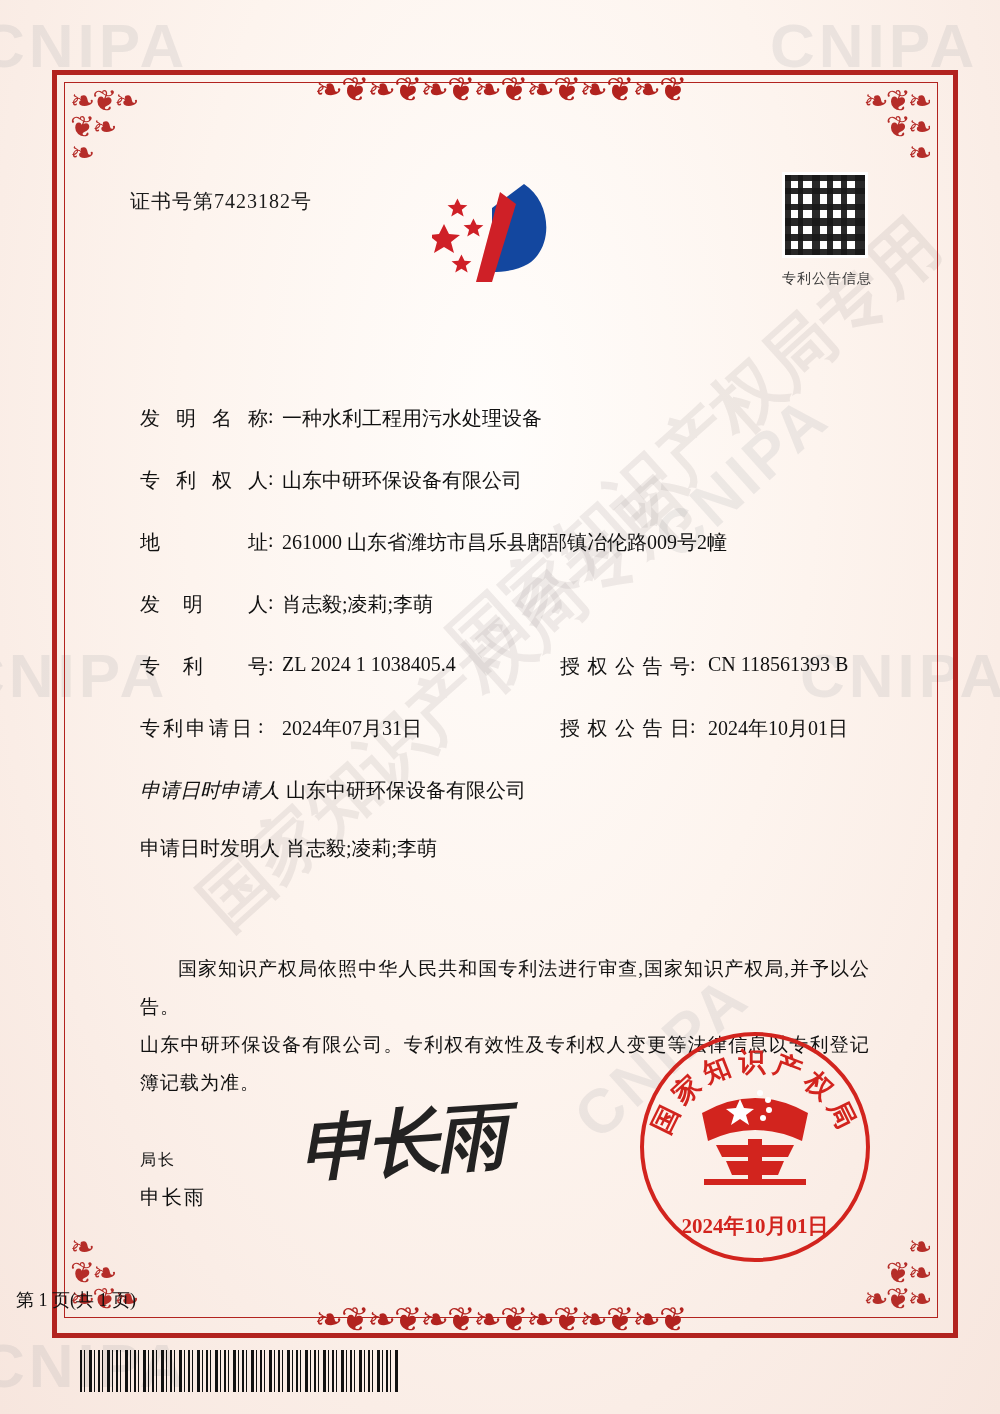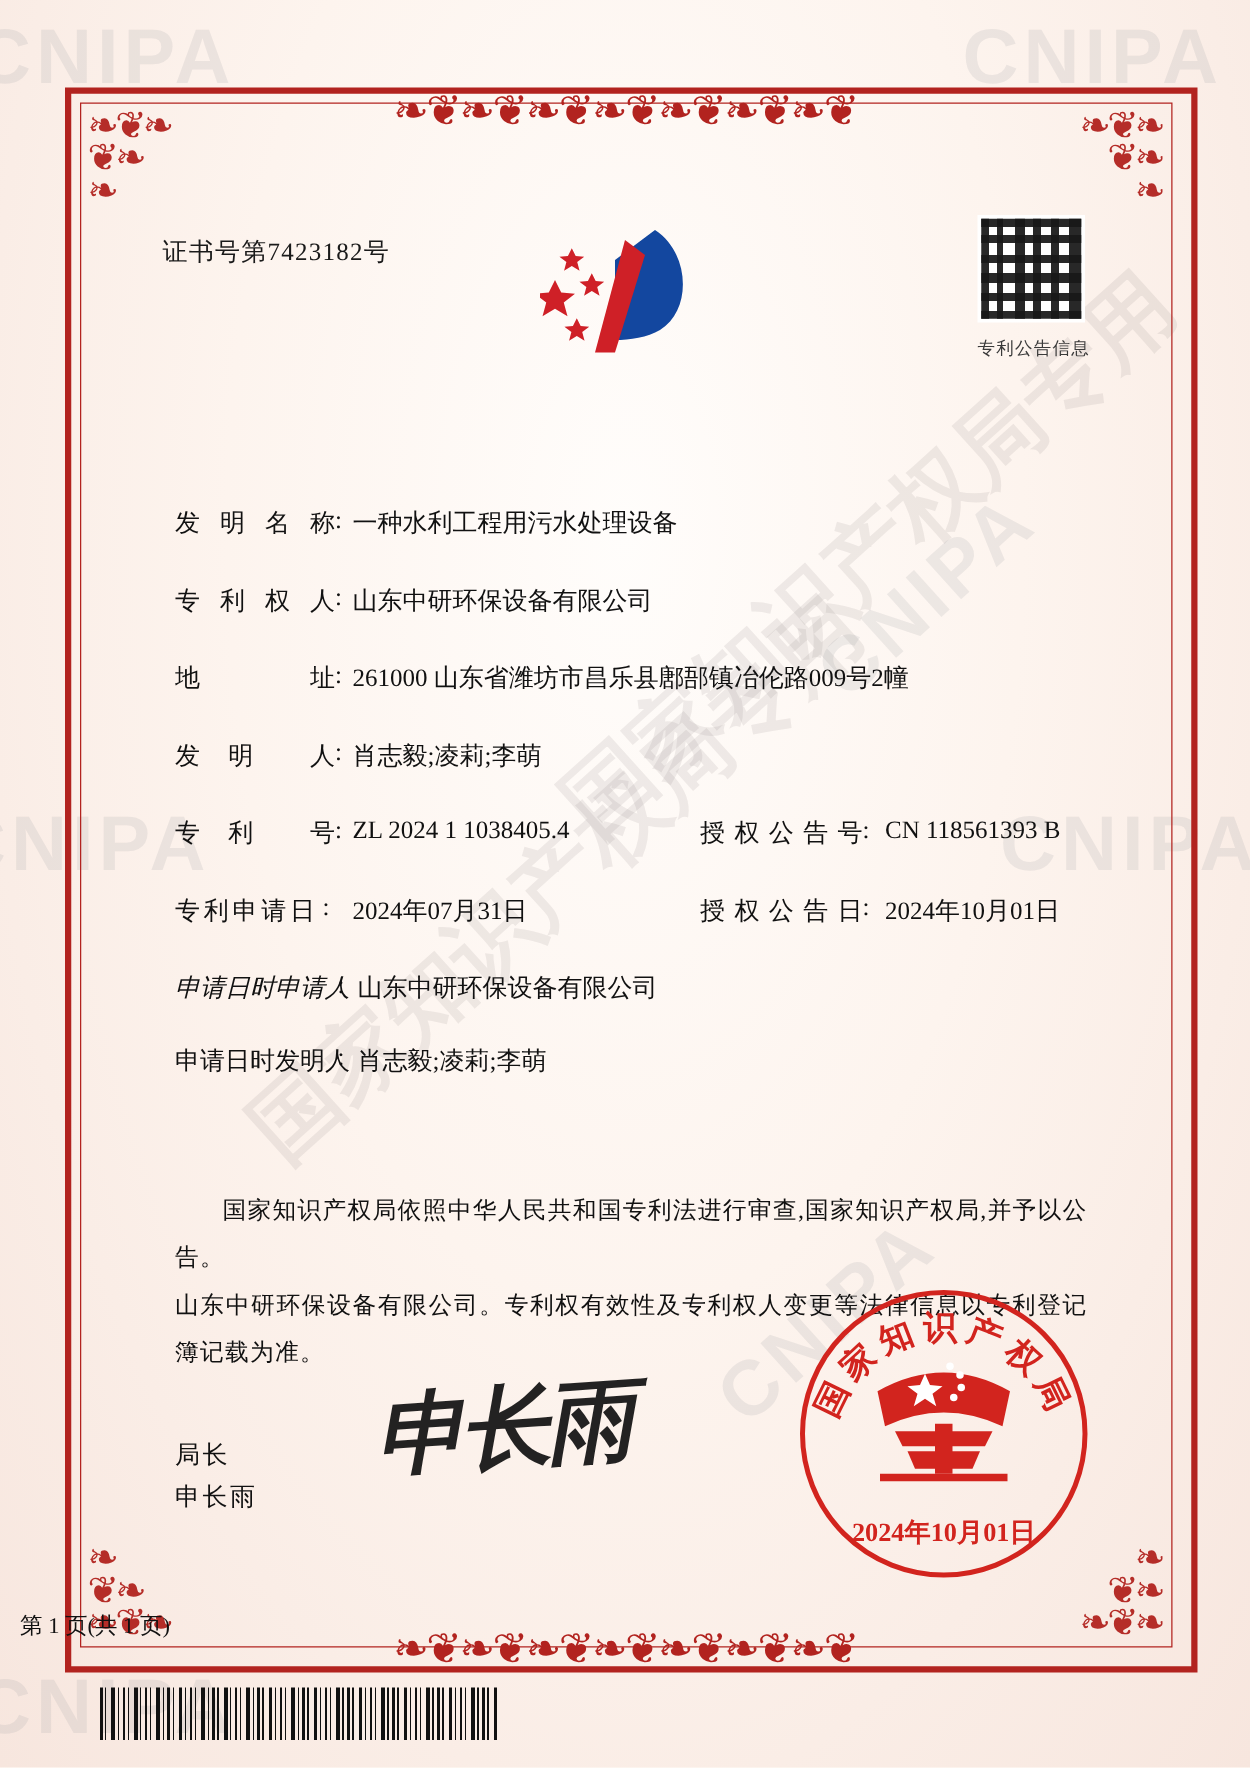--- a/index.html
+++ b/index.html
@@ -121,21 +121,21 @@
 
   .para {
     position:absolute; left:140px; right:130px; top:950px;
     font-size:19px; line-height:38px; color:#111; text-align:justify;
     letter-spacing:1px;
   }
   .para p { margin:0; }
   .para .indent { text-indent:38px; }
 
   .director-label {
-    position:absolute; left:140px; top:1150px; font-size:20px; color:#111;
+    position:absolute; left:140px; top:1150px; font-size:16px; color:#111;
     letter-spacing:2px;
     font-family:Liberation Serif, serif;
   }
   .director-name {
     position:absolute; left:140px; top:1184px; font-size:20px; color:#111;
     letter-spacing:2px;
   }
   .signature {
     position:absolute; left:300px; top:1095px;
     font-size:72px; color:#111; font-family:"Liberation Serif", serif;

